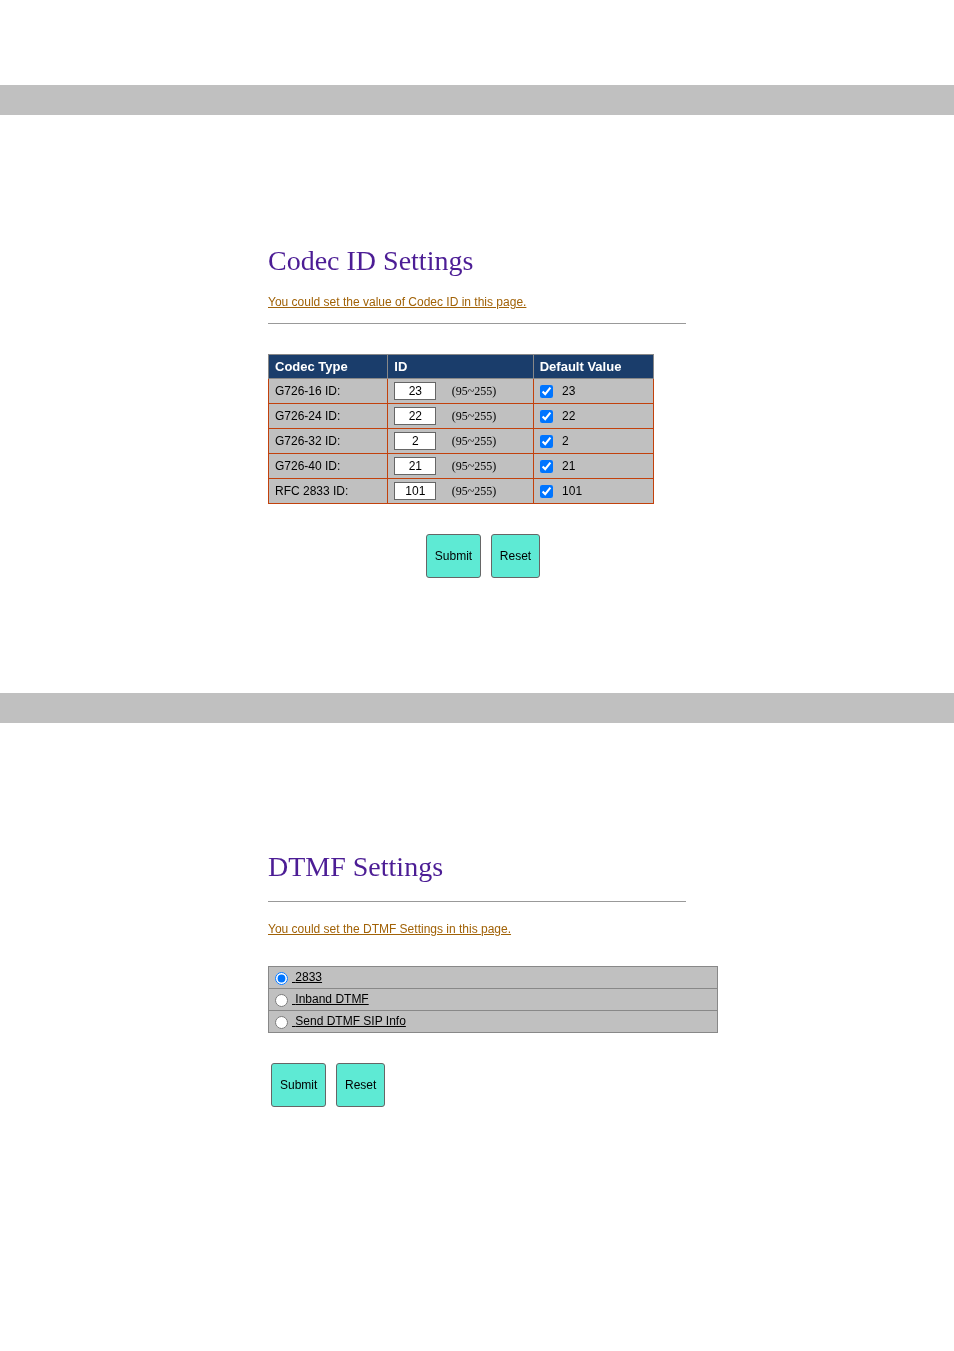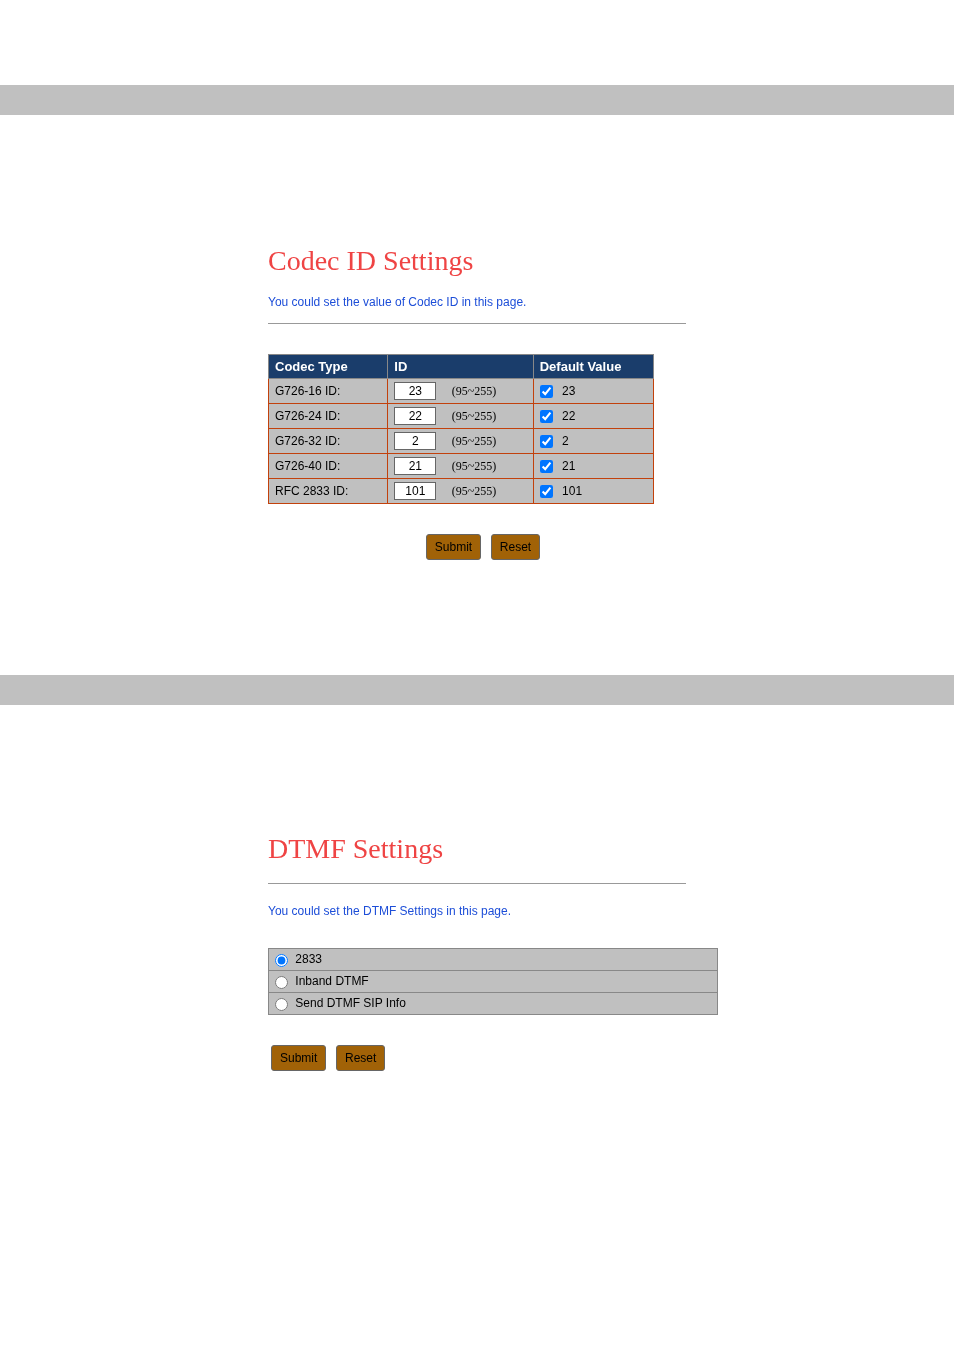--- a/index.html
+++ b/index.html
@@ -22,27 +22,28 @@
       margin-top: 130px;
     }
     .section-dtmf {
       padding: 0 268px;
       margin-top: 128px;
     }
     h1 {
       font-family: "Times New Roman", serif;
       font-size: 28px;
       font-weight: normal;
-      color: #ef4444;
+      color: #4c1d95;
       margin-bottom: 18px;
     }
     .description {
       font-size: 12px;
-      color: #1d4ed8;
+      color: #a16207;
       margin-bottom: 14px;
+      text-decoration: underline;
     }
     hr.divider {
       border: none;
       border-top: 1px solid #999;
       margin-bottom: 30px;
     }
     hr.divider-top {
       border: none;
       border-top: 1px solid #999;
       margin-bottom: 20px;
@@ -93,34 +94,35 @@
     .button-row {
       text-align: center;
       width: 430px;
     }
     .button-row-left {
       text-align: left;
       margin-top: 30px;
     }
     button.form-btn {
       font-size: 12px;
-      padding: 5px 8px;
+      padding: 14px 8px;
       border: 1px solid #666;
       border-radius: 3px;
-      background: #a16207;
+      background: #5eead4;
       cursor: pointer;
       margin: 0 3px;
     }
     .gap-between {
       height: 115px;
     }
     table.dtmf-table {
       width: 450px;
       border-collapse: collapse;
       margin-top: 30px;
+      text-decoration: underline;
     }
     table.dtmf-table td {
       background: #c0c0c0;
       border: 1px solid #888;
       padding: 2px 6px;
       font-size: 12px;
       height: 22px;
     }
     table.dtmf-table input[type="radio"] {
       vertical-align: middle;

